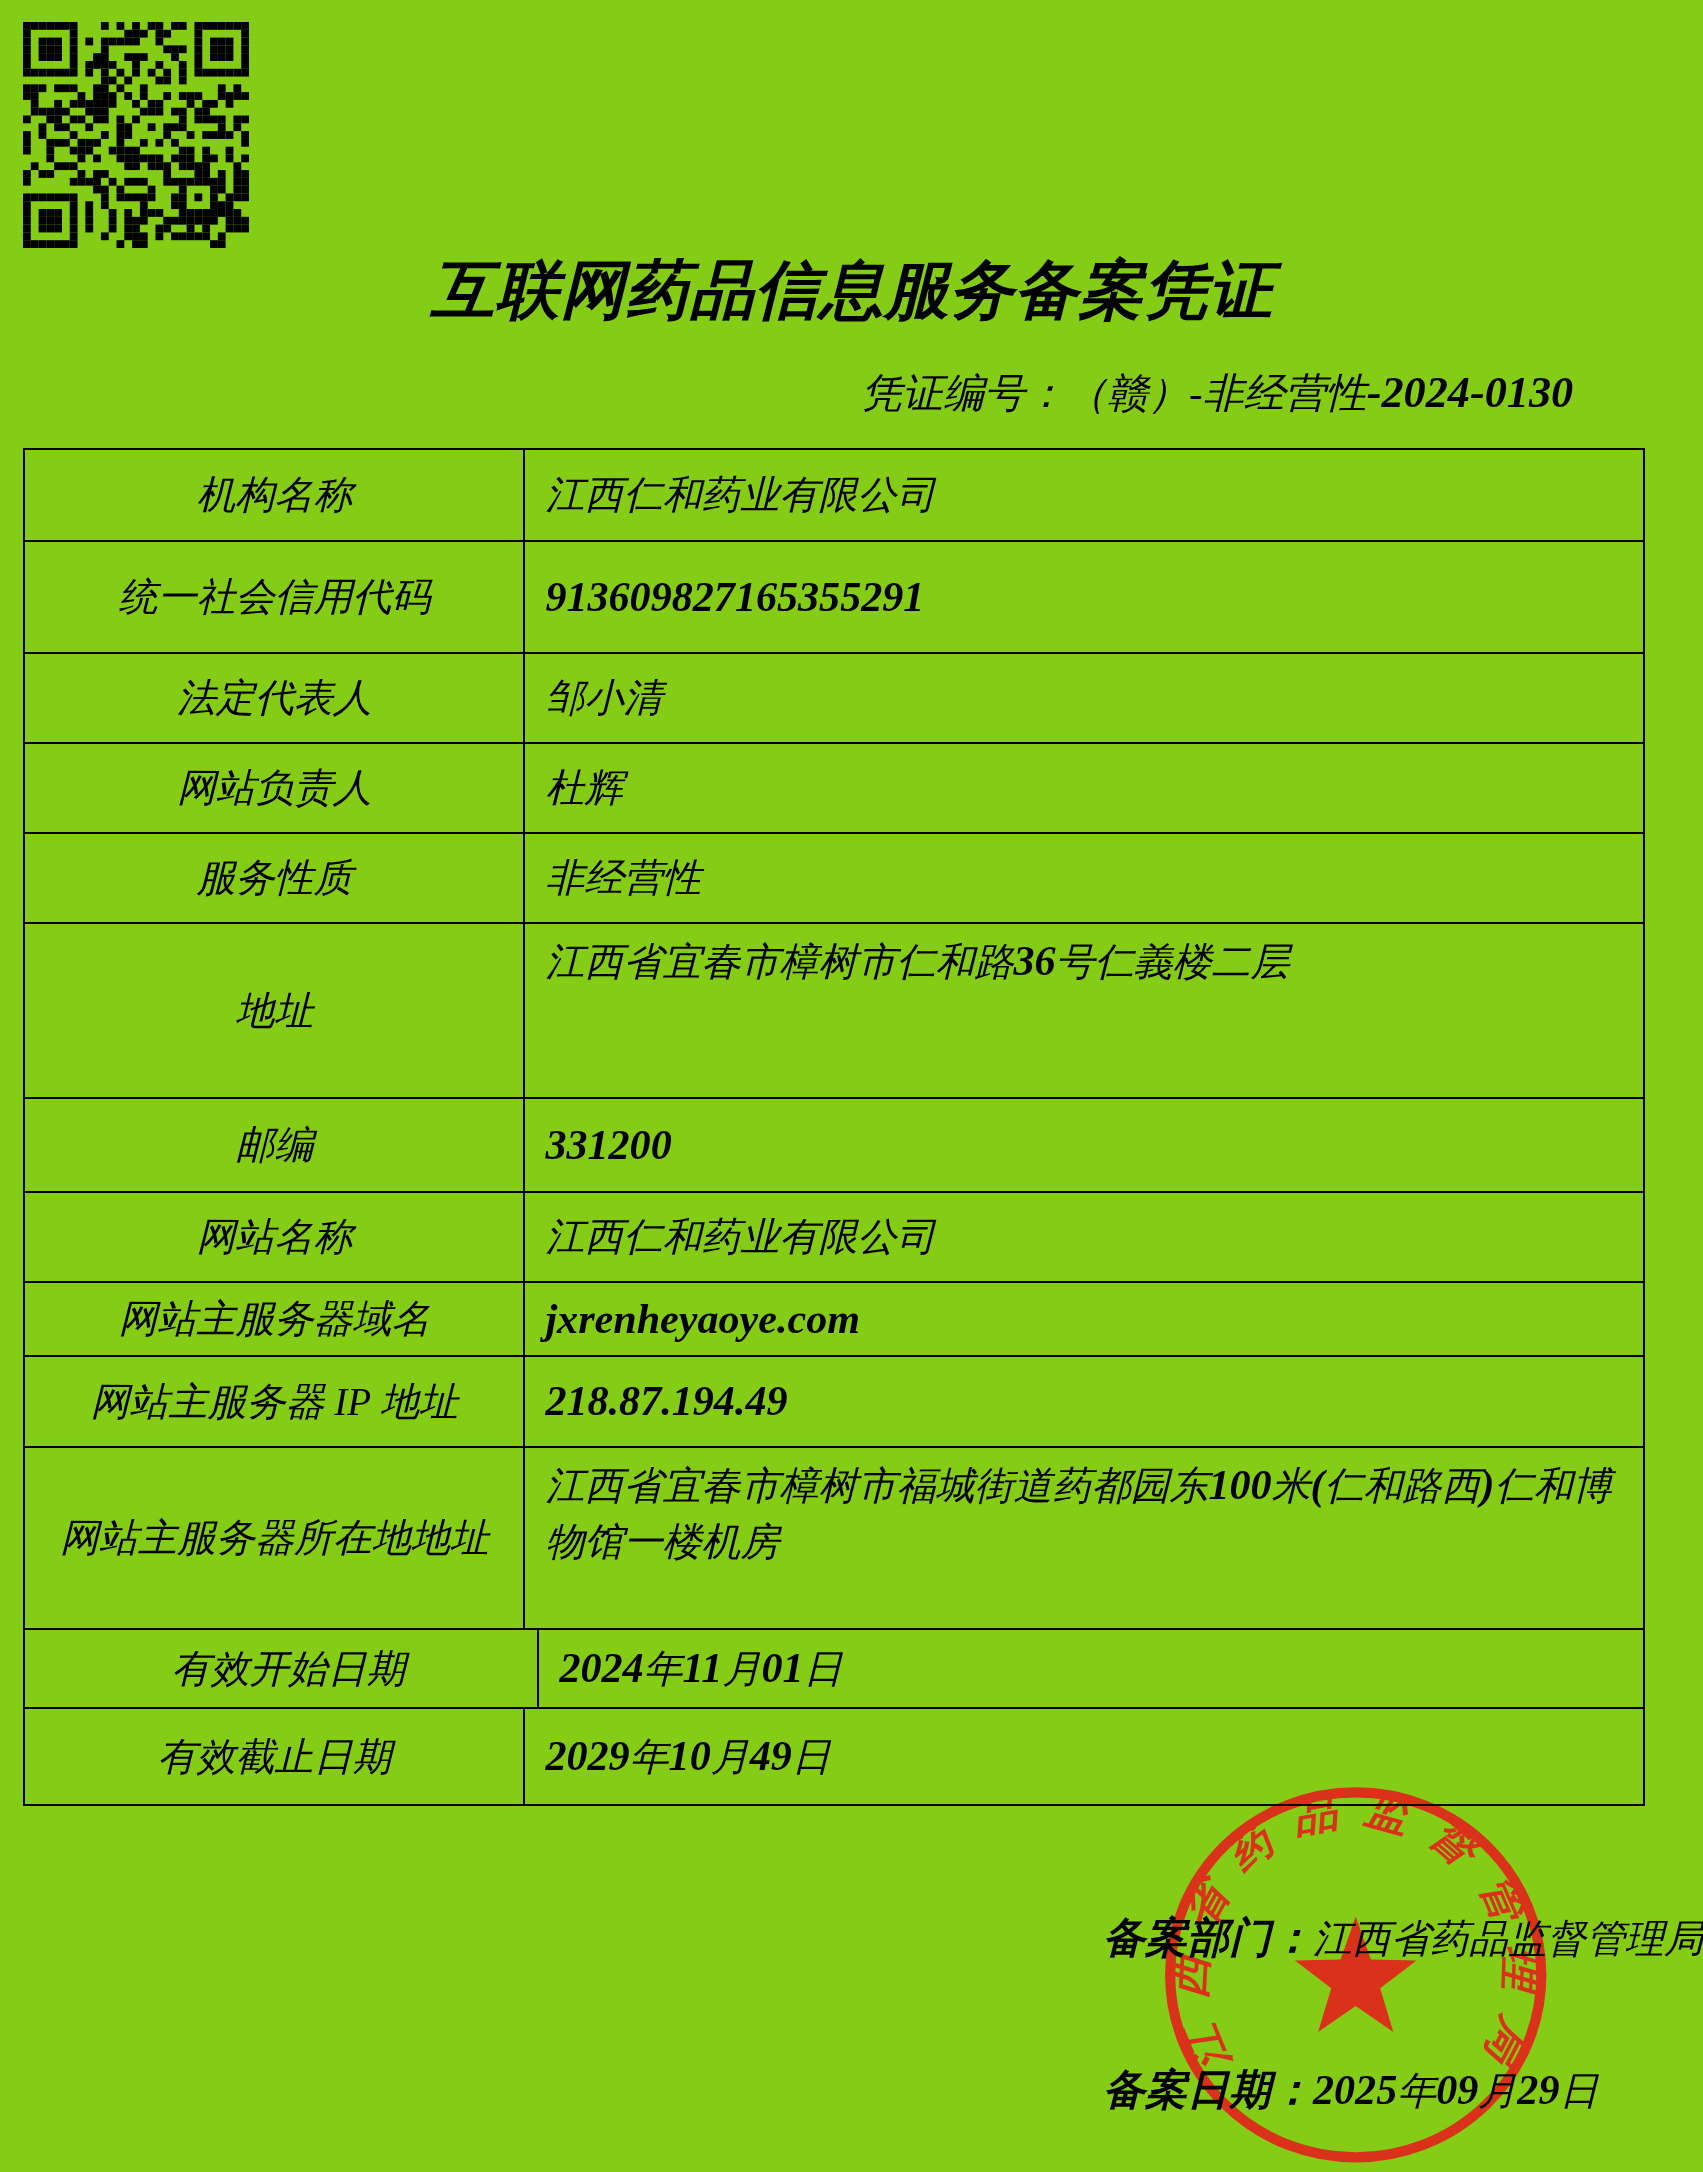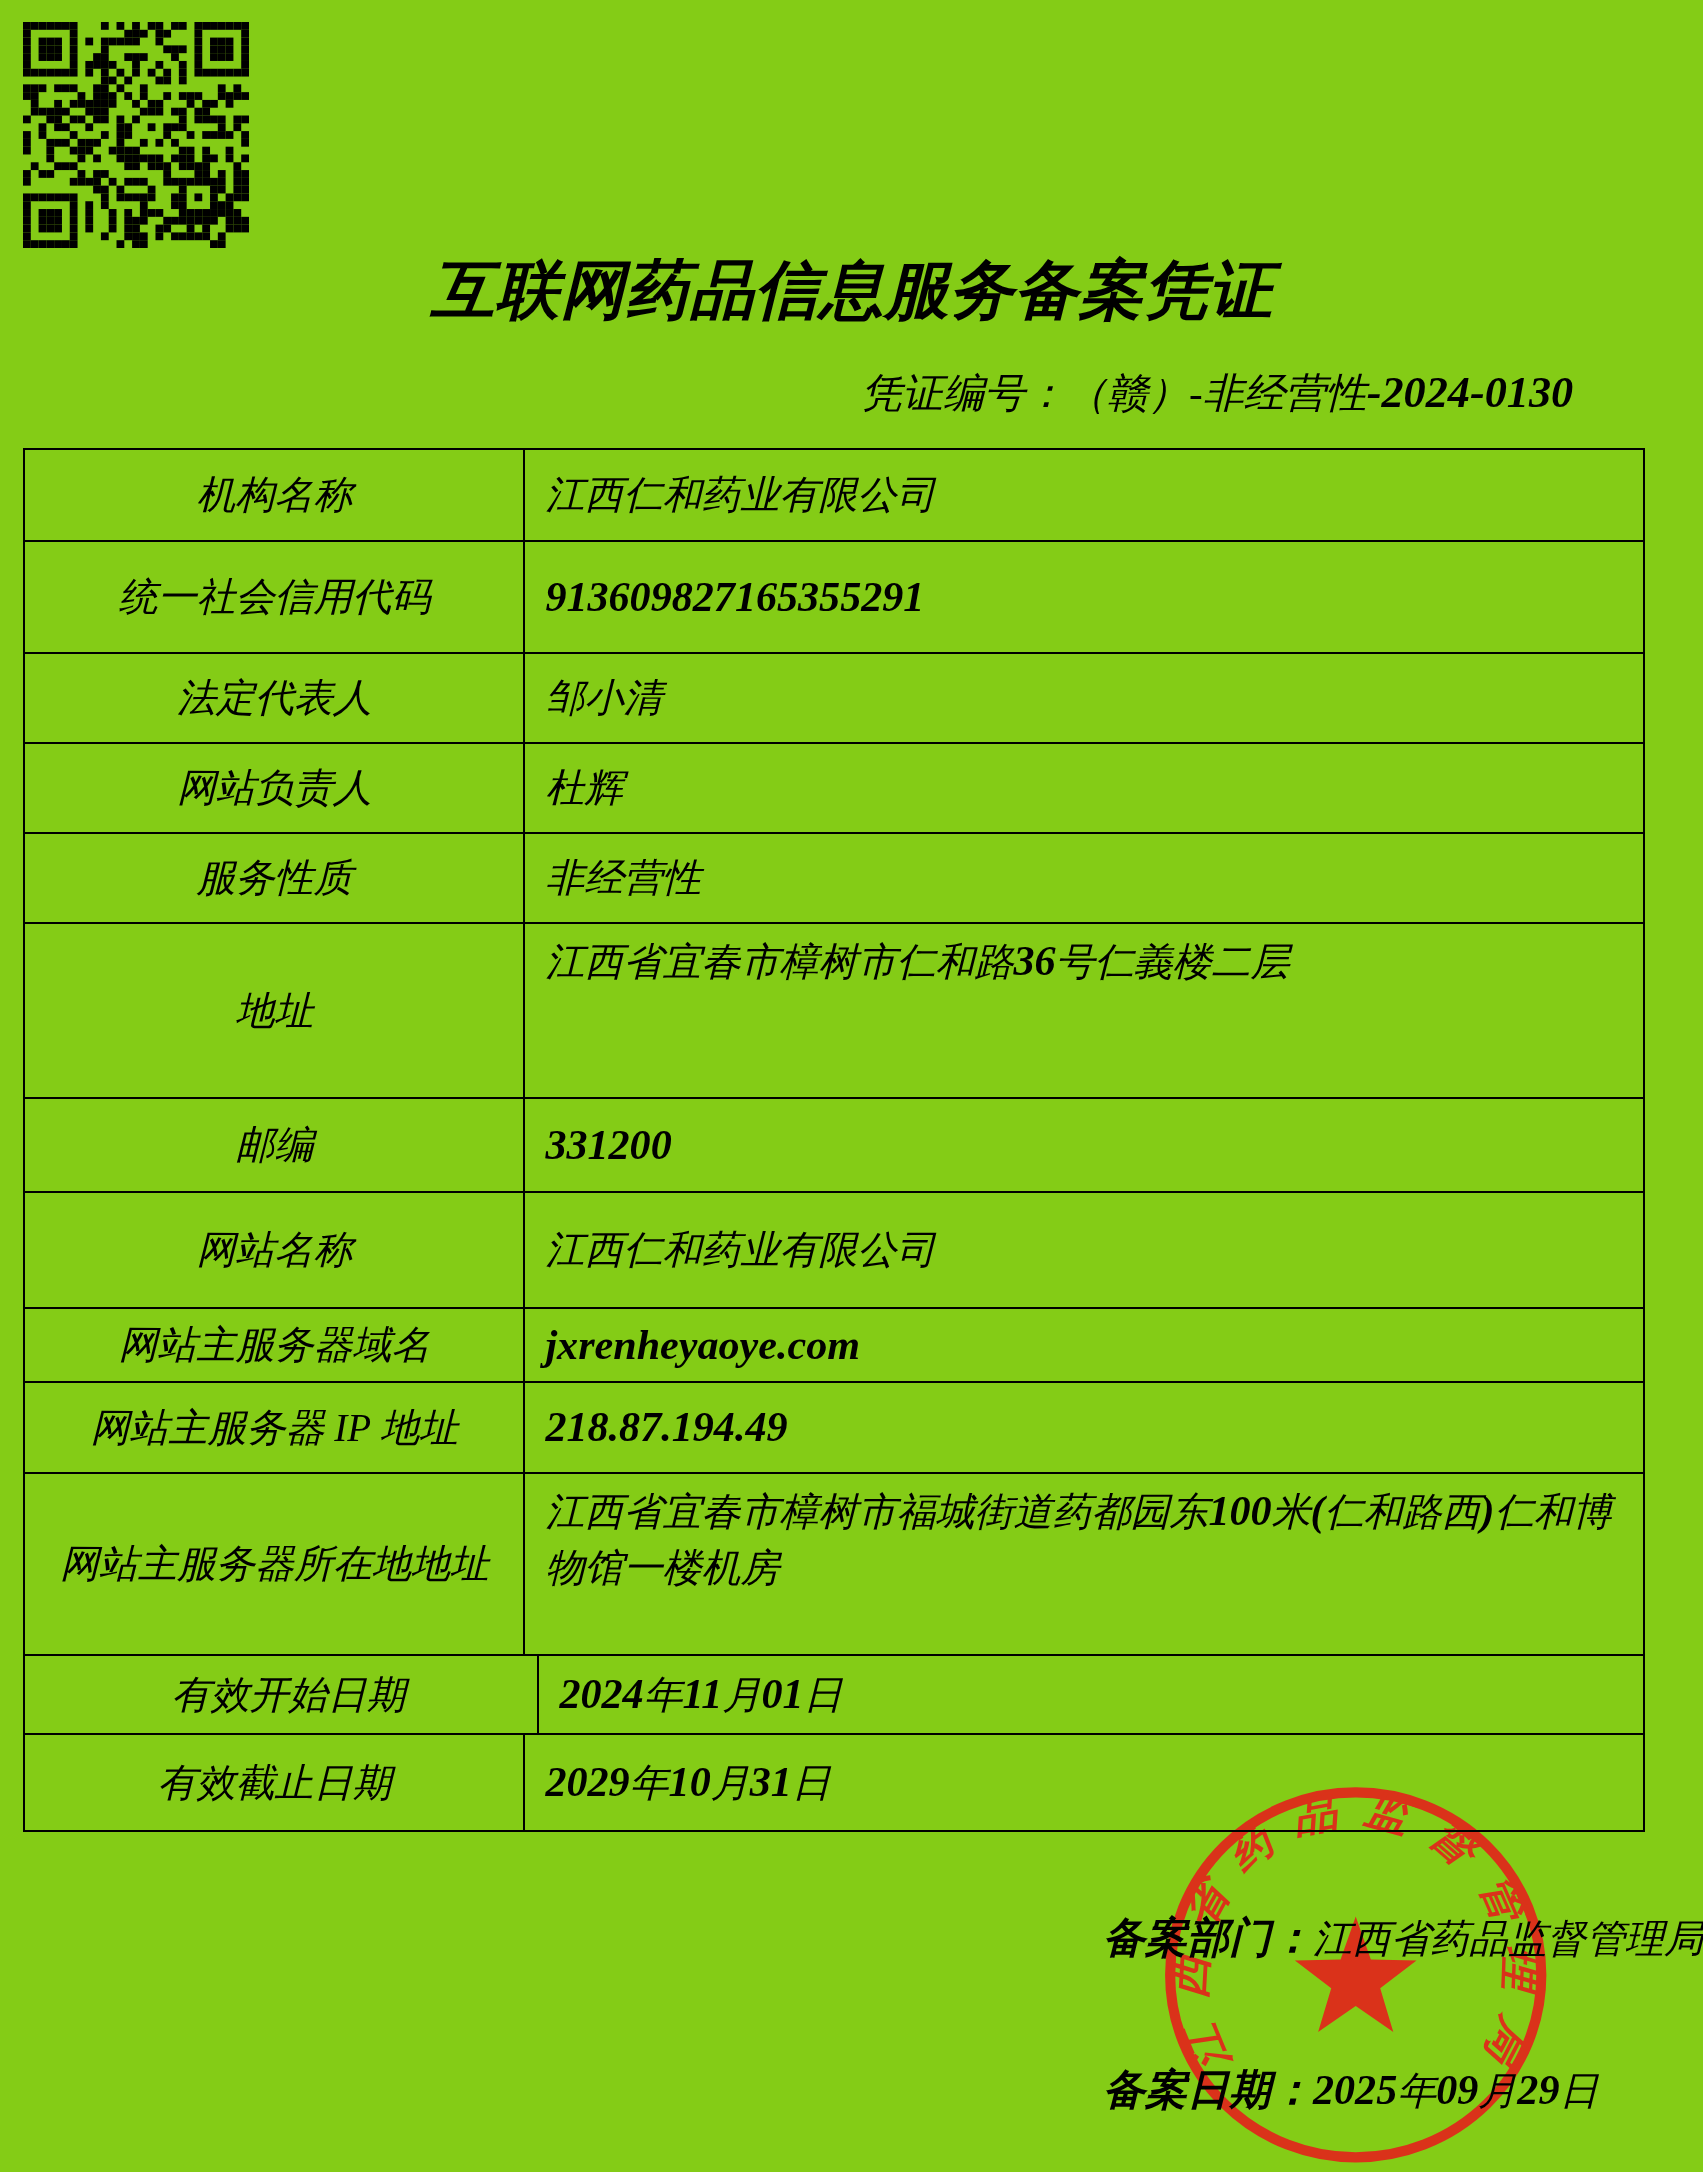--- a/index.html
+++ b/index.html
@@ -532,21 +532,21 @@
       <div class="cell val">
         <div class="segs"><span>江西省宜春市樟树市仁和路</span><span class="b">36</span><span>号仁義楼二层</span></div>
       </div>
     </div>
       <div class="row" style="height: 94px;">
       <div class="cell lab">邮编</div>
       <div class="cell val">
         <div class="segs"><span class="b">331200</span></div>
       </div>
     </div>
-      <div class="row" style="height: 116px;">
+      <div class="row" style="height: 90px;">
       <div class="cell lab">网站名称</div>
       <div class="cell val">
         <div class="segs"><span>江西仁和药业有限公司</span></div>
       </div>
     </div>
       <div class="row" style="height: 74px;">
       <div class="cell lab">网站主服务器域名</div>
       <div class="cell val">
         <div class="segs"><span class="b">jxrenheyaoye.com</span></div>
       </div>
@@ -565,21 +565,21 @@
     </div>
       <div class="row" style="height: 79px; padding-left: 14px;">
       <div class="cell lab">有效开始日期</div>
       <div class="cell val">
         <div class="segs"><span class="b">2024</span><span>年</span><span class="b">11</span><span>月</span><span class="b">01</span><span>日</span></div>
       </div>
     </div>
       <div class="row" style="height: 97px;">
       <div class="cell lab">有效截止日期</div>
       <div class="cell val">
-        <div class="segs"><span class="b">2029</span><span>年</span><span class="b">10</span><span>月</span><span class="b">31</span><span>日</span></div>
+        <div class="segs"><span class="b">2029</span><span>年</span><span class="b">10</span><span>月</span><span class="b">49</span><span>日</span></div>
       </div>
     </div>
     </div>
 
   <svg id="stamp" width="393" height="390" viewBox="1488 2288 504 500">
     <defs>
       <path id="arcPath" d="M 1596.0 2663.1 A 193 193 0 1 1 1882.0 2663.1" fill="none"></path>
     </defs>
     <ellipse cx="1739" cy="2534" rx="238" ry="234" fill="none" stroke="#e2261b" stroke-width="13"></ellipse>
     <path fill="#e2261b" d="M1739,2459 L1758.4,2514.3 L1817,2515.7 L1770.4,2551.2 L1787.2,2607.3

